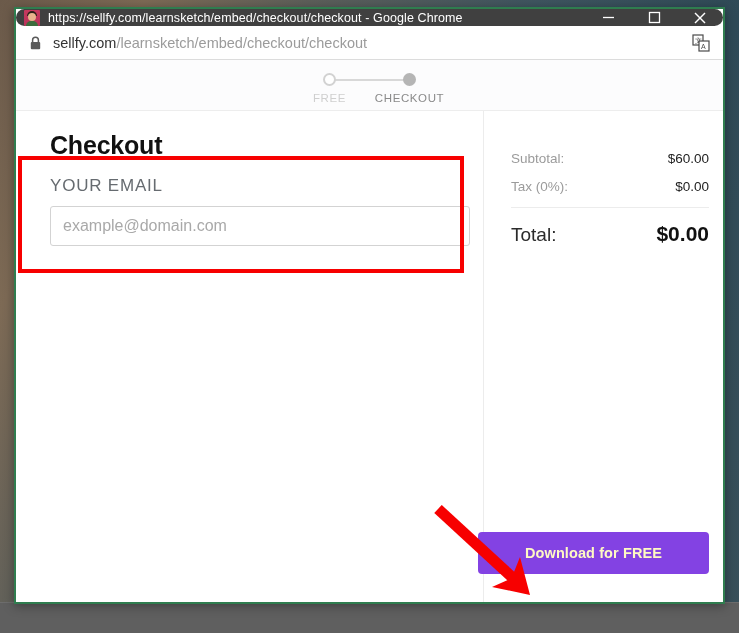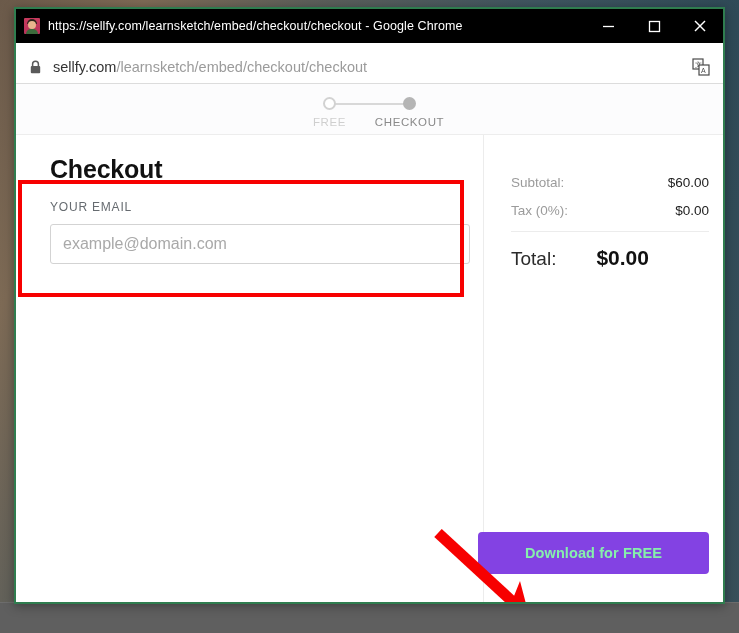--- a/index.html
+++ b/index.html
@@ -53,26 +53,27 @@
     background: #ffffff;
     border: 2px solid #2f7d4f;
     box-sizing: border-box;
     box-shadow: 0 2px 10px rgba(0,0,0,.35);
     display: flex;
     flex-direction: column;
   }
 
   
   #titlebar {
-    height: 34px;
-    background: #000000;
-    display: flex;
-    align-items: center;
-    flex: 0 0 auto;
-    position: relative;
+    height: 17px;
+    background: #404040;
+    display: flex;
+    align-items: center;
+    flex: 0 0 auto;
+    position: relative;
+    border-radius: 9px;
   }
   #favicon {
     width: 16px;
     height: 16px;
     margin-left: 8px;
     margin-right: 8px;
     flex: 0 0 auto;
     border-radius: 1px;
     background: linear-gradient(#c83a5e, #b8325a);
     position: relative;
@@ -120,21 +121,20 @@
 
   
   #urlbar {
     height: 33px;
     background: #ffffff;
     border-bottom: 1px solid #dcdcdc;
     display: flex;
     align-items: center;
     flex: 0 0 auto;
     position: relative;
-    margin-top: 7px;
   }
   #lock-icon { margin-left: 14px; margin-right: 12px; display:flex; }
   #url-text {
     font-size: 14.5px;
     color: #9b9b9b;
     white-space: nowrap;
     flex: 1 1 auto;
     overflow: hidden;
   }
   #url-text .host { color: #333333; }
@@ -230,21 +230,21 @@
   #page-title {
     font-size: 25px;
     font-weight: bold;
     color: #111111;
     margin: 0 0 16px 16px;
     letter-spacing: -.2px;
   }
 
   #email-section { margin-left: 16px; width: 420px; }
   #email-label {
-    font-size: 12px;
+    font-size: 17px;
     color: #666b70;
     letter-spacing: .8px;
     margin-bottom: 10px;
   }
   #email-input {
     width: 100%;
     box-sizing: border-box;
     height: 40px;
     border: 1px solid #d3d3d3;
     border-radius: 3px;
@@ -299,35 +299,35 @@
   }
   .sum-row .k { color: #9b9b9b; }
   .sum-row .v { color: #222222; margin-left: 48px; }
   #sum-hr {
     border: 0;
     border-top: 1px solid #ececec;
     margin: 12px 0 14px 0;
   }
   #total-row {
     display: flex;
-    justify-content: flex-start;
+    justify-content: space-between;
     align-items: baseline;
     gap: 40px;
   }
   #total-row .k { font-size: 19px; color: #2b2b2b; }
   #total-row .v { font-size: 21px; color: #111111; font-weight: bold; }
 
   #download-button {
     position: absolute;
     right: 14px;
     bottom: 28px;
     width: 231px;
     height: 42px;
     background: #8342e3;
-    color: #86efac;
+    color: #fef9c3;
     border: none;
     border-radius: 4px;
     font-size: 14.5px;
     font-weight: bold;
     font-family: "Liberation Sans", sans-serif;
     cursor: pointer;
     letter-spacing: .1px;
   }
 
   

